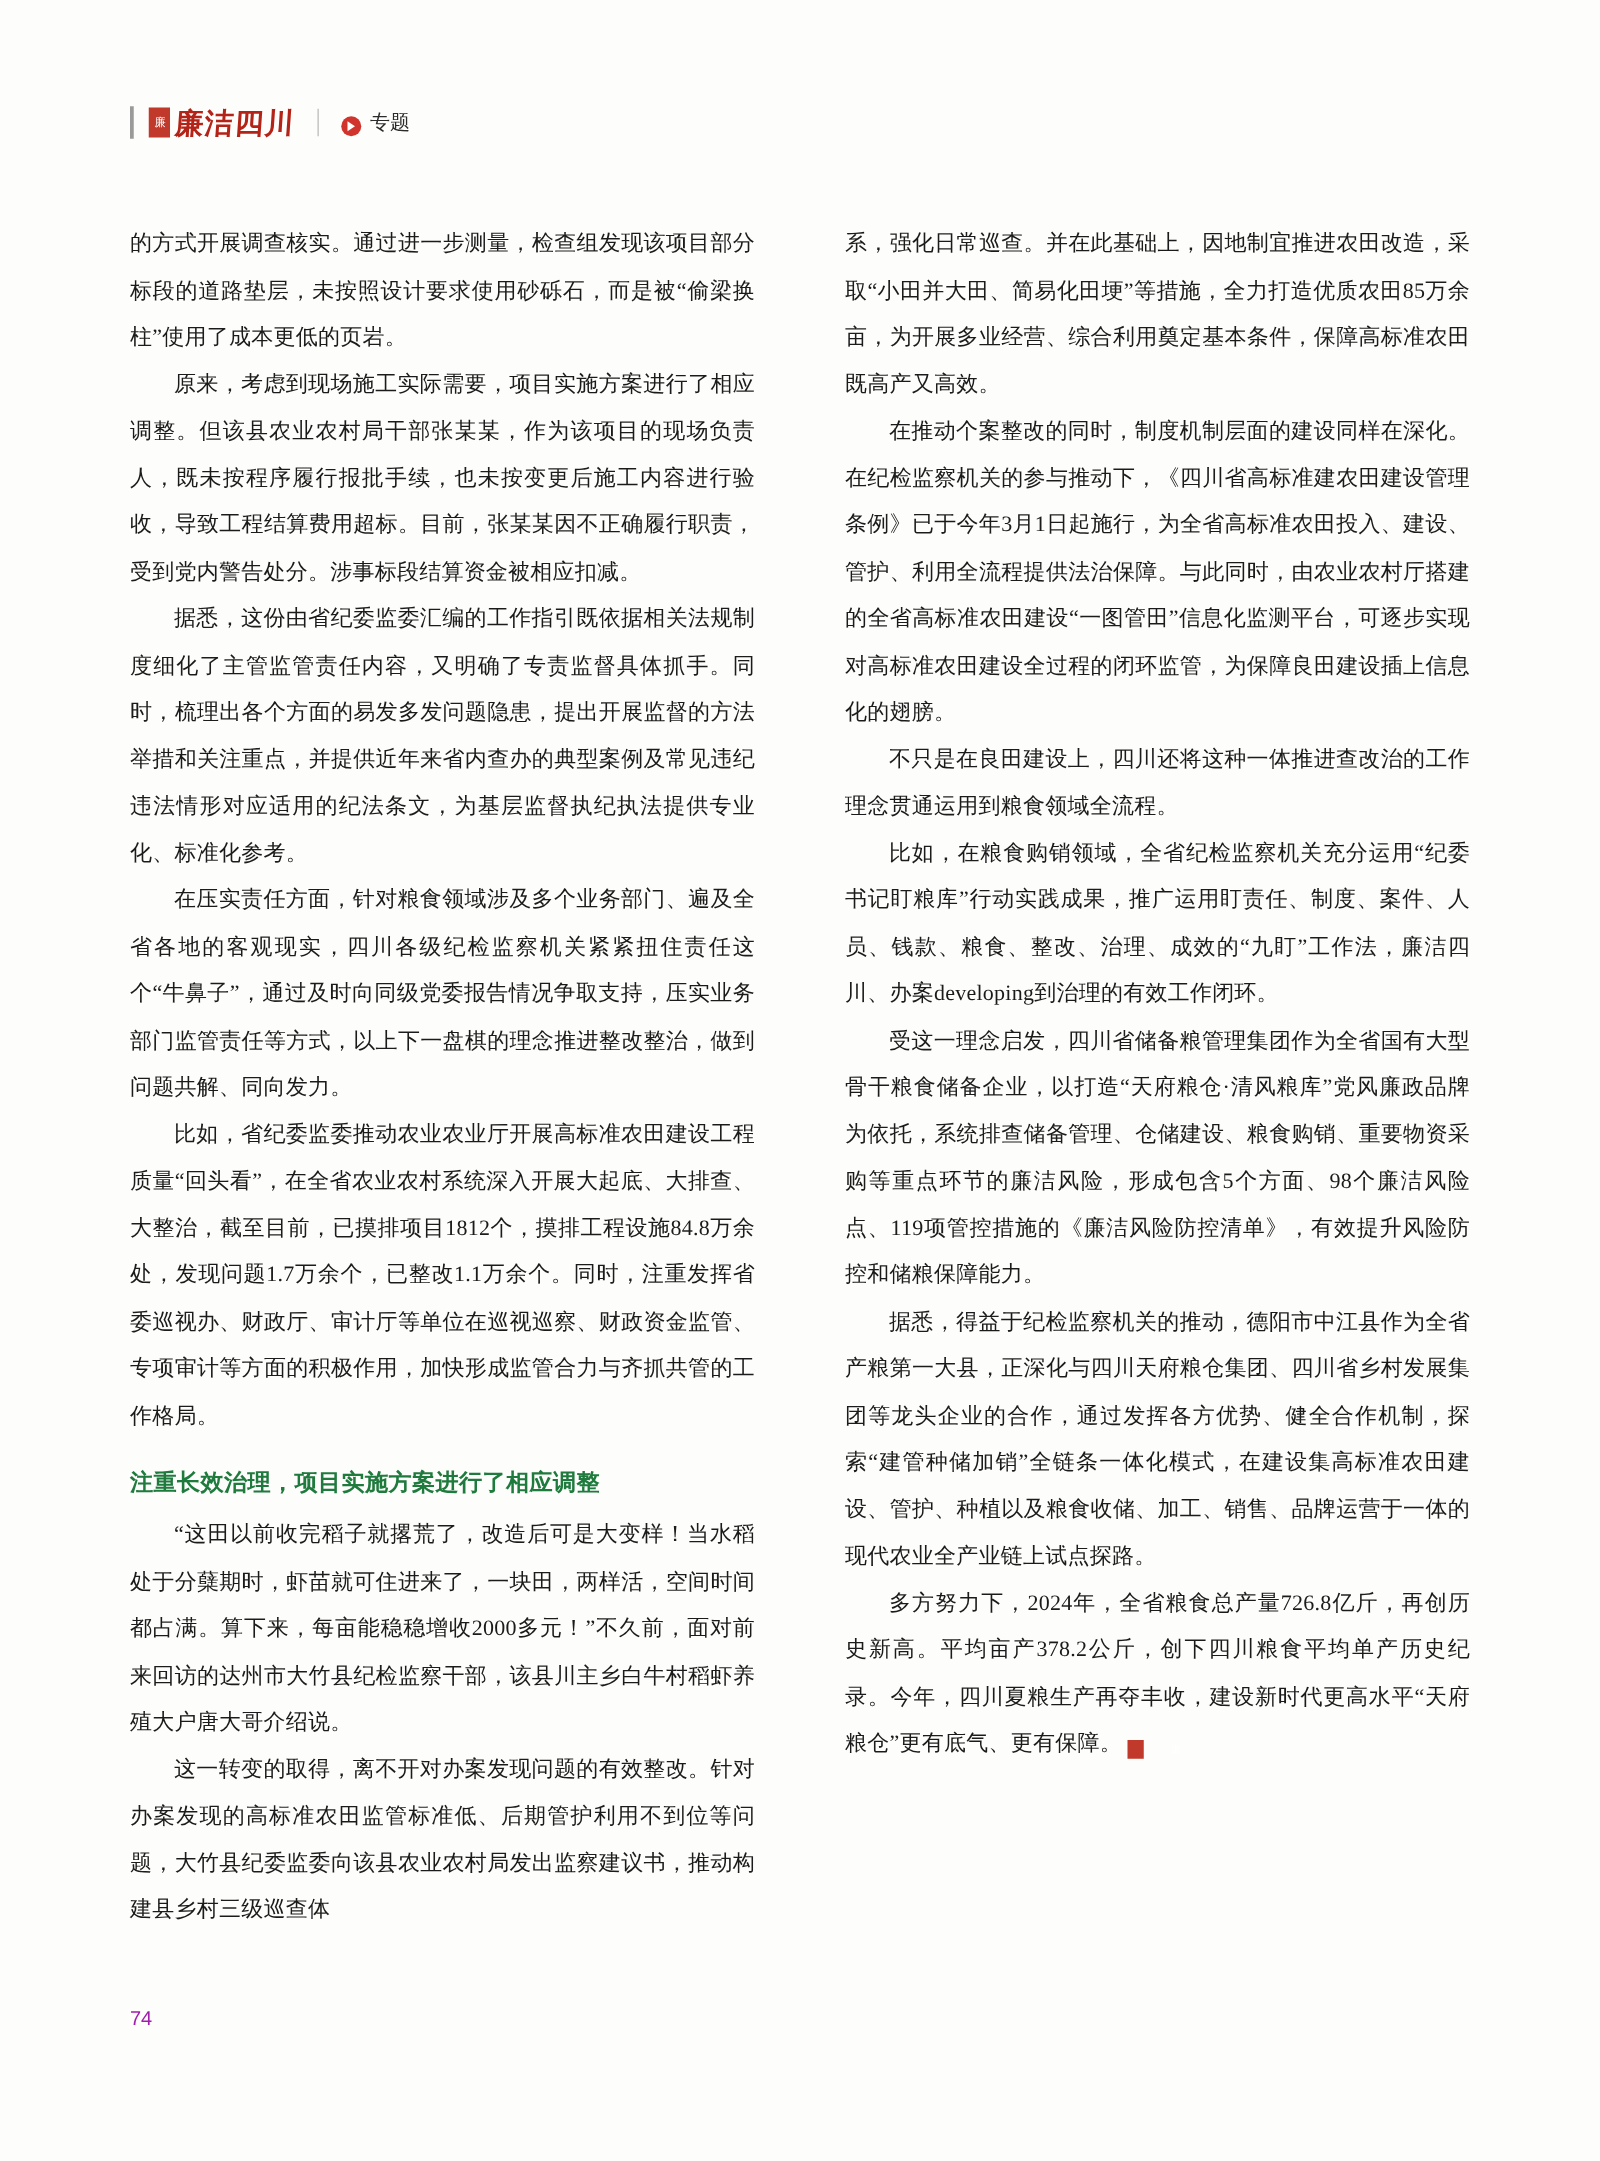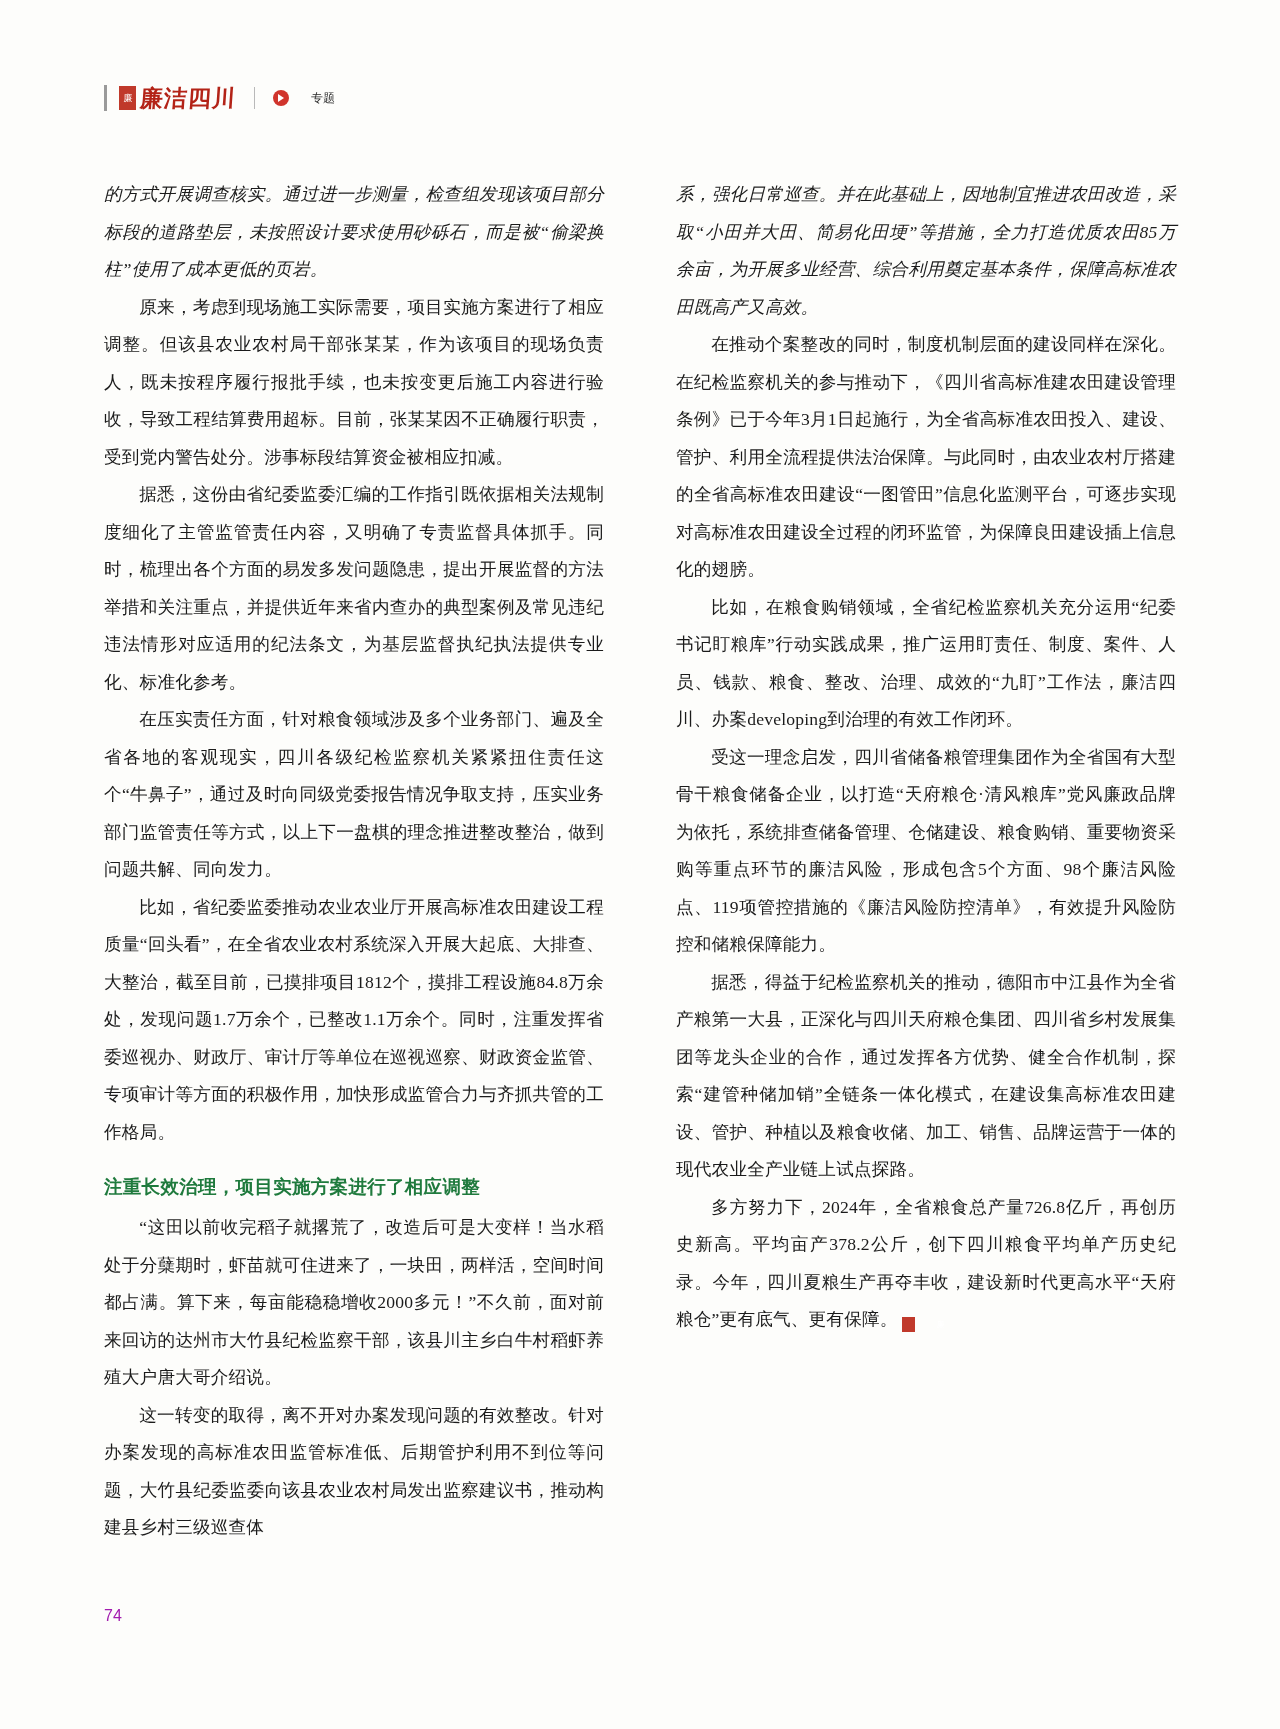--- a/index.html
+++ b/index.html
@@ -62,24 +62,24 @@
     transform: skewX(-4deg);
   }
   .header-sep {
     width: 1px;
     height: 22px;
     background: #b9b9b9;
     margin: 0 18px;
   }
   .section-tag {
     display: flex;
-    align-items: flex-start;
-    gap: 22px;
+    align-items: flex-end;
+    gap: 7px;
     font-family: "Liberation Sans", sans-serif;
-    font-size: 12px;
+    font-size: 16px;
     color: #2b2b2b;
   }
   .arrow-icon {
     width: 16px;
     height: 16px;
     border-radius: 50%;
     background: #d0342c;
     position: relative;
   }
   .arrow-icon::after {
@@ -109,21 +109,20 @@
     font-size: 17.6px;
     line-height: 37.5px;
     text-indent: 2em;
     text-align: justify;
     text-justify: inter-ideograph;
     letter-spacing: 0.2px;
     color: #1b1b1b;
   }
   p.noindent {
     text-indent: 0;
-    font-style: italic;
   }
   h2.subhead {
     margin: 18px 0 4px 0;
     font-size: 18.5px;
     line-height: 36px;
     font-weight: bold;
     color: #1f7a3d;
     font-family: "Liberation Serif", "DejaVu Serif", serif;
     letter-spacing: 0.3px;
   }
@@ -178,20 +177,21 @@
       <p class="para">在压实责任方面，针对粮食领域涉及多个业务部门、遍及全省各地的客观现实，四川各级纪检监察机关紧紧扭住责任这个“牛鼻子”，通过及时向同级党委报告情况争取支持，压实业务部门监管责任等方式，以上下一盘棋的理念推进整改整治，做到问题共解、同向发力。</p>
       <p class="para">比如，省纪委监委推动农业农业厅开展高标准农田建设工程质量“回头看”，在全省农业农村系统深入开展大起底、大排查、大整治，截至目前，已摸排项目1812个，摸排工程设施84.8万余处，发现问题1.7万余个，已整改1.1万余个。同时，注重发挥省委巡视办、财政厅、审计厅等单位在巡视巡察、财政资金监管、专项审计等方面的积极作用，加快形成监管合力与齐抓共管的工作格局。</p>
       <h2 class="subhead">注重长效治理，项目实施方案进行了相应调整</h2>
       <p class="para">“这田以前收完稻子就撂荒了，改造后可是大变样！当水稻处于分蘖期时，虾苗就可住进来了，一块田，两样活，空间时间都占满。算下来，每亩能稳稳增收2000多元！”不久前，面对前来回访的达州市大竹县纪检监察干部，该县川主乡白牛村稻虾养殖大户唐大哥介绍说。</p>
       <p class="para">这一转变的取得，离不开对办案发现问题的有效整改。针对办案发现的高标准农田监管标准低、后期管护利用不到位等问题，大竹县纪委监委向该县农业农村局发出监察建议书，推动构建县乡村三级巡查体</p>
     </div>
 
     <div class="col">
       <p class="para noindent">系，强化日常巡查。并在此基础上，因地制宜推进农田改造，采取“小田并大田、简易化田埂”等措施，全力打造优质农田85万余亩，为开展多业经营、综合利用奠定基本条件，保障高标准农田既高产又高效。</p>
       <p class="para">在推动个案整改的同时，制度机制层面的建设同样在深化。在纪检监察机关的参与推动下，《四川省高标准建农田建设管理条例》已于今年3月1日起施行，为全省高标准农田投入、建设、管护、利用全流程提供法治保障。与此同时，由农业农村厅搭建的全省高标准农田建设“一图管田”信息化监测平台，可逐步实现对高标准农田建设全过程的闭环监管，为保障良田建设插上信息化的翅膀。</p>
+      <p class="para">不只是在良田建设上，四川还将这种一体推进查改治的工作理念贯通运用到粮食领域全流程。</p>
       <p class="para">比如，在粮食购销领域，全省纪检监察机关充分运用“纪委书记盯粮库”行动实践成果，推广运用盯责任、制度、案件、人员、钱款、粮食、整改、治理、成效的“九盯”工作法，廉洁四川、办案developing到治理的有效工作闭环。</p>
       <p class="para">受这一理念启发，四川省储备粮管理集团作为全省国有大型骨干粮食储备企业，以打造“天府粮仓·清风粮库”党风廉政品牌为依托，系统排查储备管理、仓储建设、粮食购销、重要物资采购等重点环节的廉洁风险，形成包含5个方面、98个廉洁风险点、119项管控措施的《廉洁风险防控清单》，有效提升风险防控和储粮保障能力。</p>
       <p class="para">据悉，得益于纪检监察机关的推动，德阳市中江县作为全省产粮第一大县，正深化与四川天府粮仓集团、四川省乡村发展集团等龙头企业的合作，通过发挥各方优势、健全合作机制，探索“建管种储加销”全链条一体化模式，在建设集高标准农田建设、管护、种植以及粮食收储、加工、销售、品牌运营于一体的现代农业全产业链上试点探路。</p>
       <p class="para"><span>多方努力下，2024年，全省粮食总产量726.8亿斤，再创历史新高。平均亩产378.2公斤，创下四川粮食平均单产历史纪录。今年，四川夏粮生产再夺丰收，建设新时代更高水平“天府粮仓”更有底气、更有保障。</span><span class="endmark">廉</span></p>
     </div>
 
   </div>
 
   <div class="folio">74</div>
 

